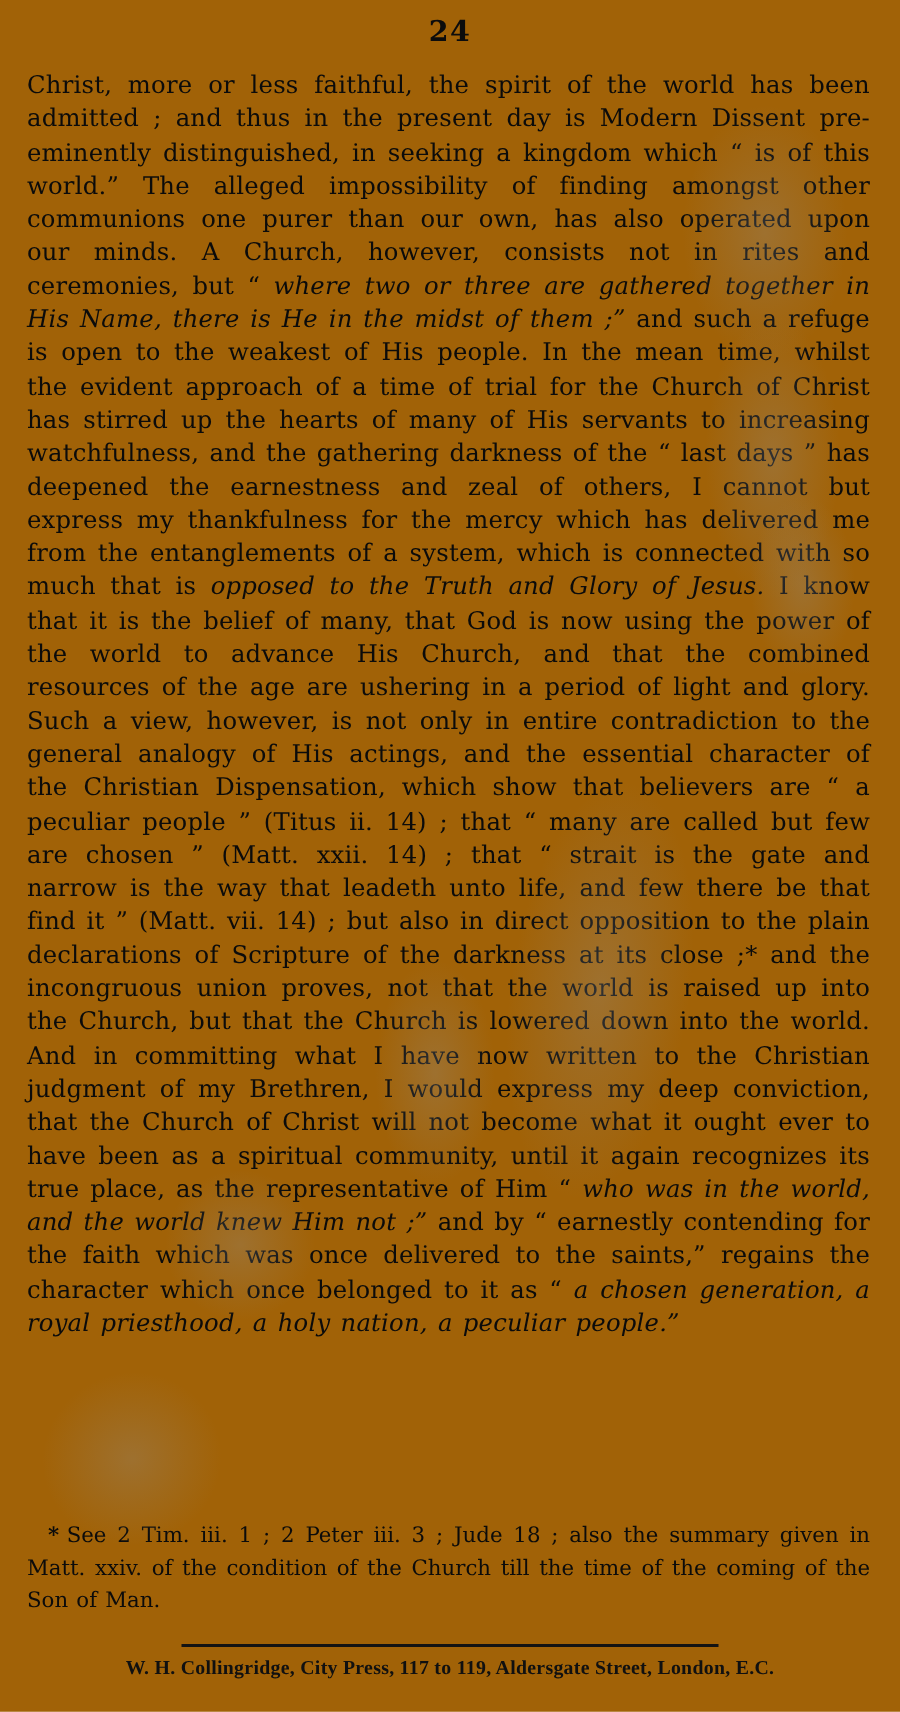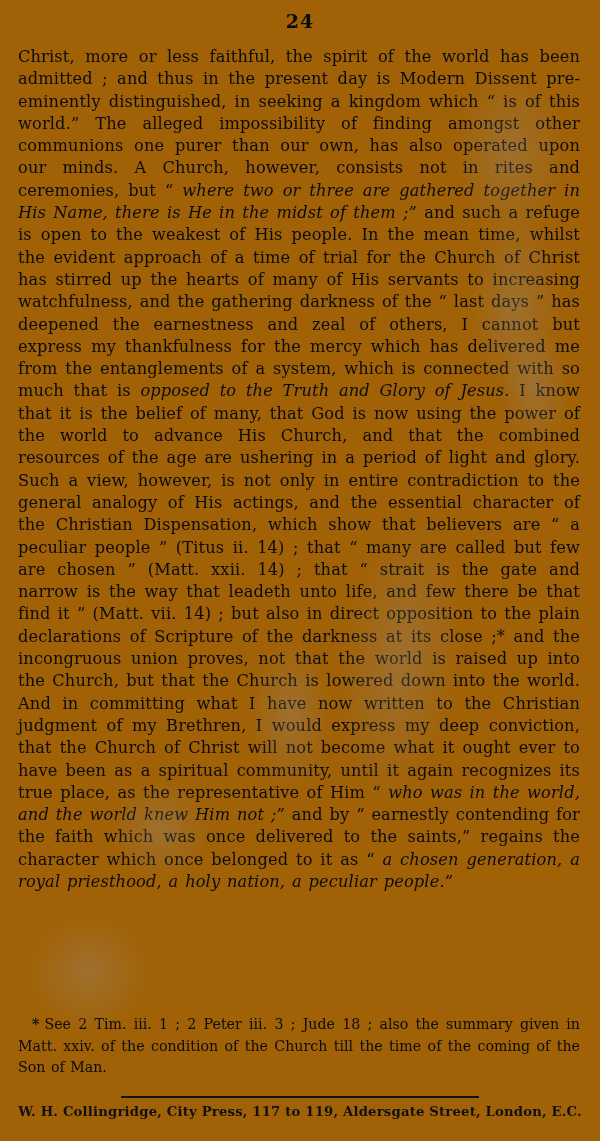--- a/index.html
+++ b/index.html
@@ -66,20 +66,21 @@
   .imprint {
     position: absolute;
     top: 1104px;
     left: 0;
     width: 100%;
     text-align: center;
     font-size: 13.2px;
     font-weight: bold;
     letter-spacing: 0.2px;
     color: #101010;
+    font-family: Liberation Serif, serif;
   }
   
   .smudge {
     position: absolute;
     pointer-events: none;
     background: radial-gradient(closest-side, rgba(150,150,150,0.28), rgba(150,150,150,0.12) 55%, rgba(150,150,150,0) 100%);
   }
   .smudge.s1 { left: 455px; top: 70px;  width: 110px; height: 170px; }
   .smudge.s2 { left: 470px; top: 210px; width: 90px;  height: 190px; }
   .smudge.s3 { left: 500px; top: 330px; width: 70px;  height: 120px; }

